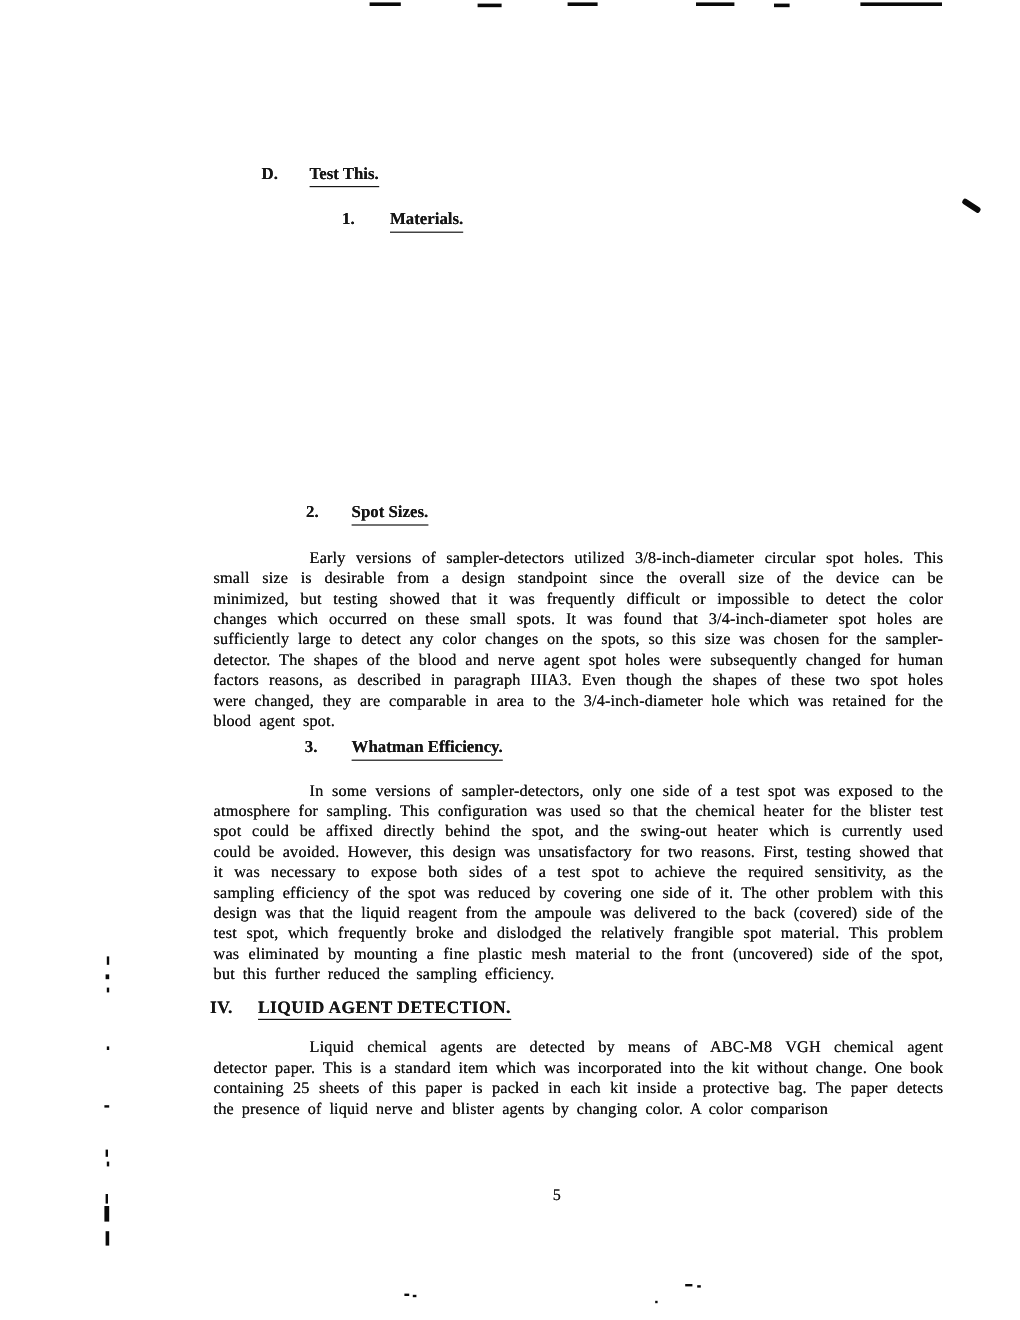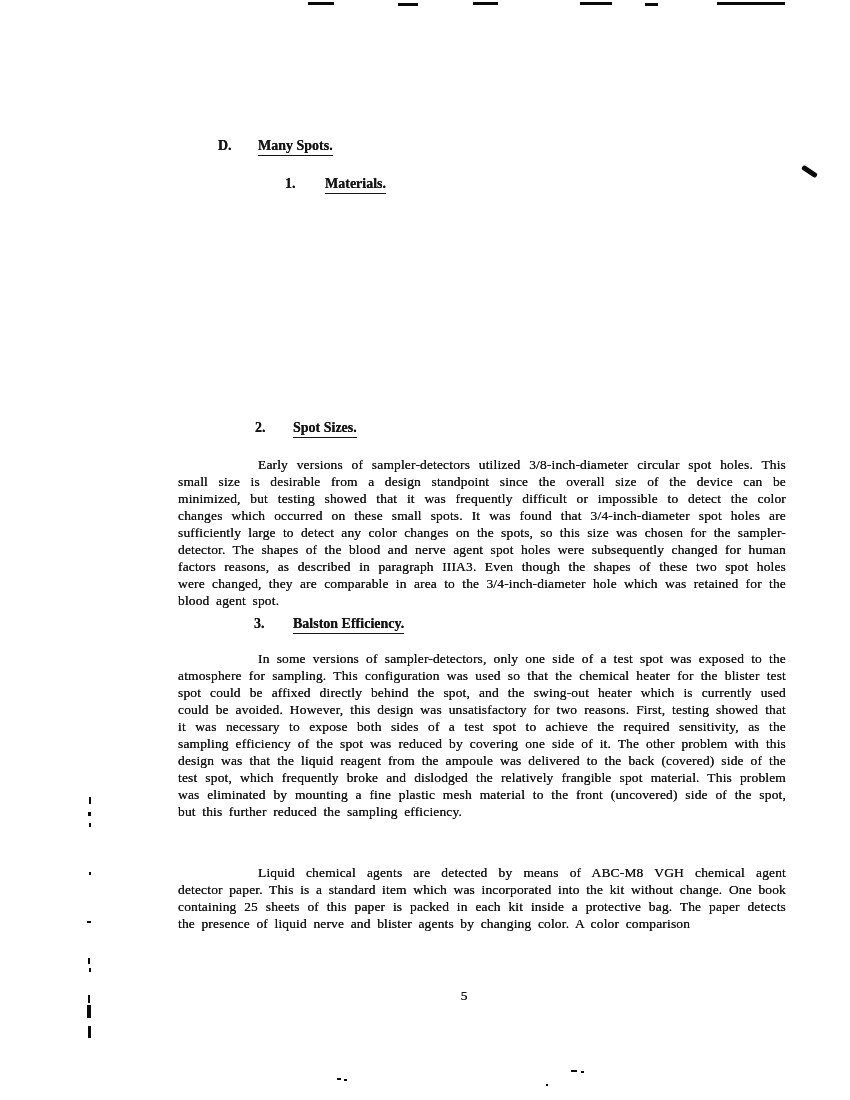--- a/index.html
+++ b/index.html
@@ -77,47 +77,50 @@
   <div class="artifact" style="left:308px;top:2px;width:26px;height:3px;"></div>
   <div class="artifact" style="left:398px;top:3px;width:20px;height:3px;"></div>
   <div class="artifact" style="left:473px;top:2px;width:25px;height:3px;"></div>
   <div class="artifact" style="left:580px;top:2px;width:32px;height:3px;"></div>
   <div class="artifact" style="left:645px;top:3px;width:13px;height:3px;"></div>
   <div class="artifact" style="left:717px;top:2px;width:68px;height:3px;"></div>
 
   <div class="pen-mark"></div>
 
   <div class="heading h-d" style="left:218px;top:138px;">
-    <span class="h-label">D.</span><span class="h-title">Many Spots.</span>
+    <span class="h-label">D.</span><span class="h-title">Test This.</span>
   </div>
 
   <div class="heading h-1" style="left:285px;top:176px;">
     <span class="h-label">1.</span><span class="h-title">Materials.</span>
   </div>
 
 
 
 
 
   <div class="heading h-2" style="left:255px;top:420px;">
     <span class="h-label">2.</span><span class="h-title">Spot Sizes.</span>
   </div>
 
   <div class="block" style="top:456px;">
     <p class="body-par first-indent">Early versions of sampler-detectors utilized 3/8-inch-diameter circular spot holes. This small size is desirable from a design standpoint since the overall size of the device can be minimized, but testing showed that it was frequently difficult or impossible to detect the color changes which occurred on these small spots. It was found that 3/4-inch-diameter spot holes are sufficiently large to detect any color changes on the spots, so this size was chosen for the sampler-detector. The shapes of the blood and nerve agent spot holes were subsequently changed for human factors reasons, as described in paragraph IIIA3. Even though the shapes of these two spot holes were changed, they are comparable in area to the 3/4-inch-diameter hole which was retained for the blood agent spot.</p>
   </div>
 
   <div class="heading h-3" style="left:254px;top:616px;">
-    <span class="h-label">3.</span><span class="h-title">Balston Efficiency.</span>
+    <span class="h-label">3.</span><span class="h-title">Whatman Efficiency.</span>
   </div>
 
   <div class="block" style="top:650px;">
     <p class="body-par first-indent">In some versions of sampler-detectors, only one side of a test spot was exposed to the atmosphere for sampling. This configuration was used so that the chemical heater for the blister test spot could be affixed directly behind the spot, and the swing-out heater which is currently used could be avoided. However, this design was unsatisfactory for two reasons. First, testing showed that it was necessary to expose both sides of a test spot to achieve the required sensitivity, as the sampling efficiency of the spot was reduced by covering one side of it. The other problem with this design was that the liquid reagent from the ampoule was delivered to the back (covered) side of the test spot, which frequently broke and dislodged the relatively frangible spot material. This problem was eliminated by mounting a fine plastic mesh material to the front (uncovered) side of the spot, but this further reduced the sampling efficiency.</p>
   </div>
 
+  <div class="heading h-iv" style="left:175px;top:832px;">
+    <span class="h-label">IV.</span><span class="h-title">LIQUID AGENT DETECTION.</span>
+  </div>
 
   <div class="block" style="top:864px;">
     <p class="body-par first-indent">Liquid chemical agents are detected by means of ABC-M8 VGH chemical agent detector paper. This is a standard item which was incorporated into the kit without change. One book containing 25 sheets of this paper is packed in each kit inside a protective bag. The paper detects the presence of liquid nerve and blister agents by changing color. A color comparison</p>
   </div>
 
   <div class="page-number">5</div>
 
   <div class="artifact" style="left:89px;top:797px;width:2px;height:7px;"></div>
   <div class="artifact" style="left:88px;top:812px;width:3px;height:4px;"></div>
   <div class="artifact" style="left:89px;top:823px;width:2px;height:4px;"></div>

